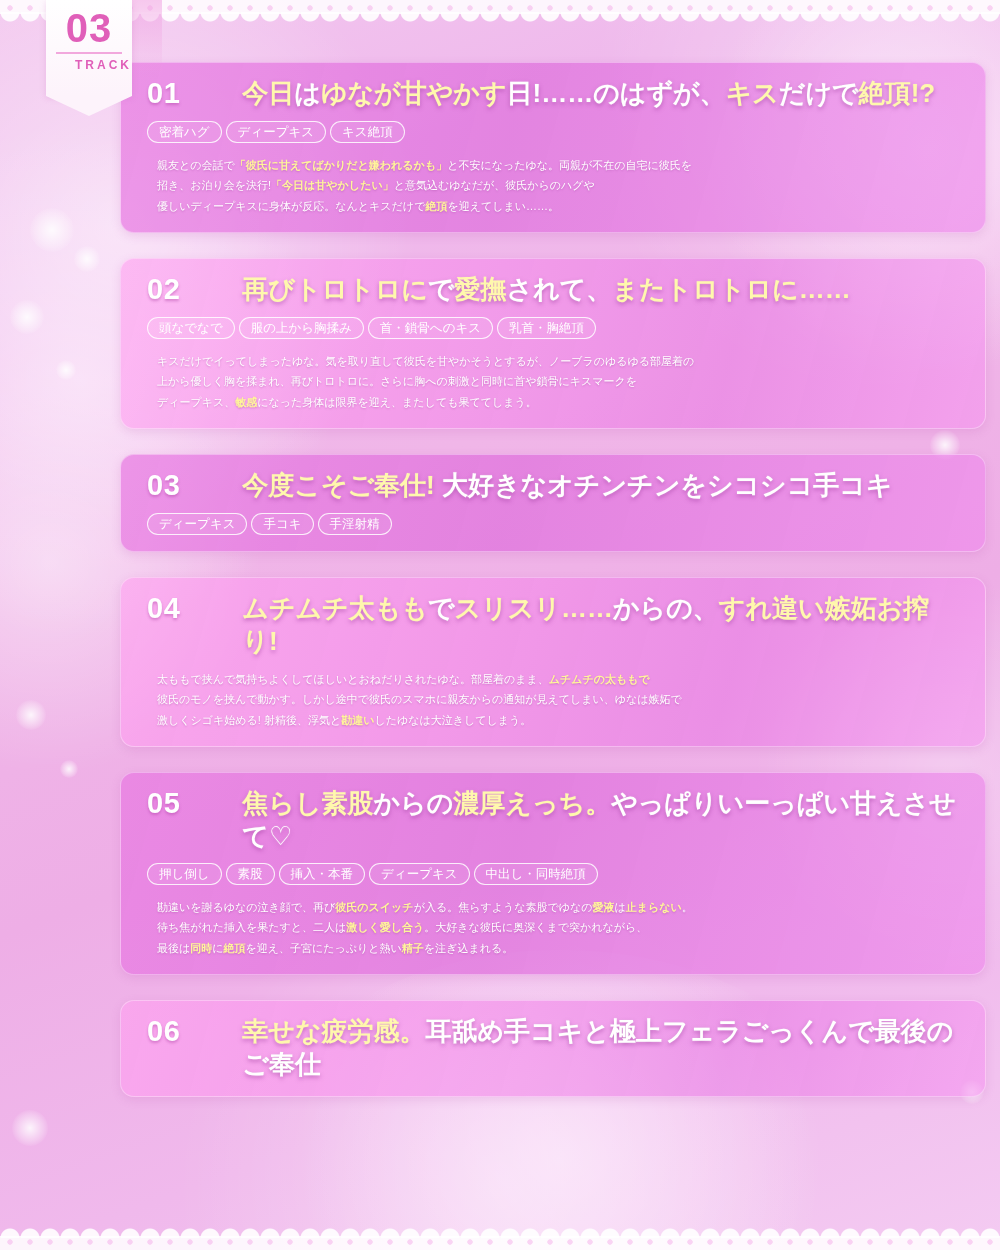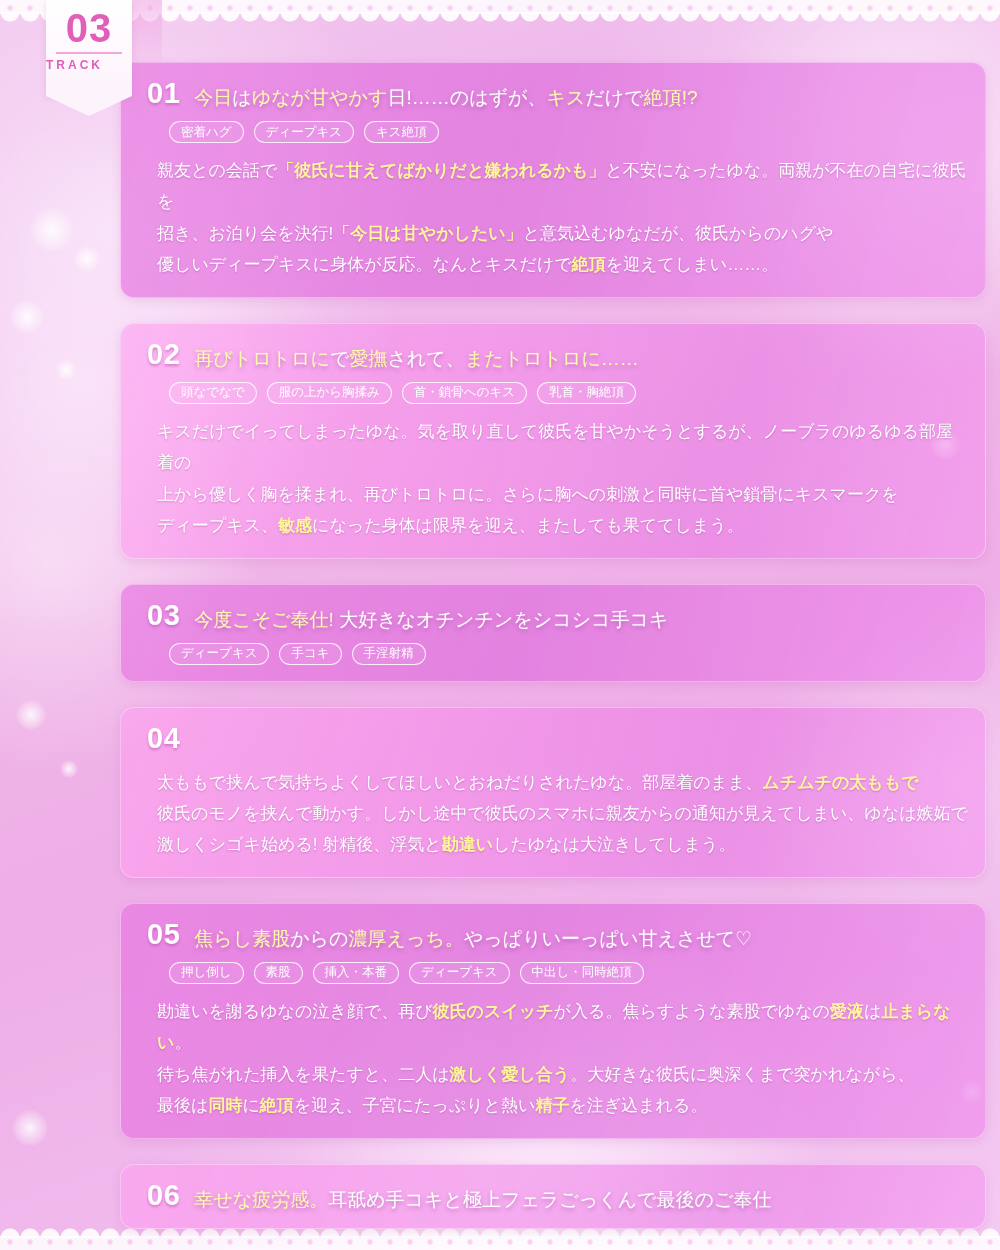--- a/index.html
+++ b/index.html
@@ -36,43 +36,43 @@
   .lace.top .dots{top:3px;}
   .lace.bottom .dots{bottom:3px;}
 
   
   .ribbon{position:absolute;left:46px;top:0;width:86px;height:96px;z-index:5;
     background:linear-gradient(180deg,#ffffff 0%,#fdf3fb 100%);
     box-shadow:0 2px 6px rgba(190,90,180,0.22);}
   .ribbon:after{content:"";position:absolute;left:0;bottom:-20px;width:0;height:0;
     border-left:43px solid transparent;border-right:43px solid transparent;border-top:20px solid #fdf3fb;}
   .ribbon .num{position:absolute;top:8px;left:0;right:0;text-align:center;font-size:40px;font-weight:bold;color:#e05fb9;letter-spacing:1px;line-height:1;font-family:"Liberation Sans",sans-serif;}
-  .ribbon .lbl{position:absolute;top:58px;left:0;right:0;text-align:left;font-size:12px;font-weight:bold;color:#e05fb9;letter-spacing:3px;}
+  .ribbon .lbl{position:absolute;top:58px;left:0;right:0;text-align:right;font-size:12px;font-weight:bold;color:#e05fb9;letter-spacing:3px;}
   .ribbon .rule{position:absolute;left:10px;right:10px;top:52px;height:2px;background:#f2a8dd;}
   .ribbon-shadow{position:absolute;left:132px;top:0;width:30px;height:78px;z-index:4;
     background:linear-gradient(180deg,rgba(240,160,225,0.55),rgba(240,160,225,0));}
 
   
   .list{position:absolute;left:120px;top:62px;width:866px;}
   .card{position:relative;margin-bottom:25px;border-radius:14px;padding:14px 0 16px 0;
     box-shadow:0 3px 10px rgba(190,90,180,0.18);
     background:linear-gradient(105deg, rgba(255,160,240,0.62) 0%, rgba(246,140,235,0.60) 35%, rgba(232,120,228,0.58) 70%, rgba(245,150,240,0.60) 100%);
     border:1px solid rgba(255,255,255,0.35);}
   .card.alt{background:linear-gradient(105deg, rgba(232,122,226,0.72) 0%, rgba(222,110,220,0.70) 45%, rgba(238,140,236,0.68) 100%);}
-  .card .hdr{display:flex;align-items:flex-end;padding:0 26px;}
+  .card .hdr{display:flex;align-items:flex-start;padding:0 26px;gap:48px;}
   .card .no{font-size:29px;font-weight:bold;color:#ffffff;margin-right:14px;letter-spacing:0.5px;
     text-shadow:0 2px 3px rgba(170,60,160,0.45);}
-  .card .ttl{font-size:19px;font-weight:normal;color:#fff8ad;line-height:1.25;
+  .card .ttl{font-size:26px;font-weight:bold;color:#fff8ad;line-height:1.25;
     text-shadow:0 2px 4px rgba(150,50,150,0.55), 0 0 2px rgba(255,255,255,0.35);}
   .card .ttl .w{color:#ffffff;}
-  .tags{display:flex;flex-wrap:wrap;gap:10px;padding:11px 26px 0 26px;margin-left:22px;}
+  .tags{display:flex;flex-wrap:wrap;gap:4px;padding:11px 26px 0 26px;}
   .tag{font-size:12.5px;color:#ffffff;border:1px solid rgba(255,255,255,0.85);
     border-radius:11px;padding:2.5px 11px;line-height:1.2;white-space:nowrap;
     background:rgba(255,255,255,0.07);}
-  .desc{padding:12px 16px 0 36px;font-size:17px;line-height:1.85;color:#ffffff;
+  .desc{padding:12px 16px 0 36px;font-size:11px;line-height:1.85;color:#ffffff;
     text-shadow:0 1px 2px rgba(150,60,150,0.40);}
   .desc .hl{color:#fff59a;font-weight:bold;}
 </style>
 </head>
 <body>
 
 <div class="bg-soft" style="left:-180px;top:120px;width:520px;height:520px;"></div>
 <div class="bg-soft" style="left:700px;top:-80px;width:460px;height:460px;"></div>
 <div class="bg-soft" style="left:250px;top:950px;width:620px;height:420px;"></div>
 <div class="bg-bokeh" style="left:30px;top:208px;width:44px;height:44px;"></div>
@@ -136,20 +136,21 @@
       </div>
       <div class="tags">
         <span class="tag">ディープキス</span>
         <span class="tag">手コキ</span>
         <span class="tag">手淫射精</span>
       </div>
     </div>
     <div class="card">
       <div class="hdr">
         <div class="no">04</div>
+        <div class="ttl"><span>ムチムチ太もも</span><span class="w">で</span><span>スリスリ……</span><span class="w">からの、</span><span>すれ違い嫉妬お搾り!</span></div>
       </div>
       <div class="desc"><span>太ももで挟んで気持ちよくしてほしいとおねだりされたゆな。部屋着のまま、</span><span class="hl">ムチムチの太ももで</span><br><span>彼氏のモノを挟んで動かす。しかし途中で彼氏のスマホに親友からの通知が見えてしまい、ゆなは嫉妬で</span><br><span>激しくシゴキ始める! 射精後、浮気と</span><span class="hl">勘違い</span><span>したゆなは大泣きしてしまう。</span></div>
     </div>
     <div class="card alt">
       <div class="hdr">
         <div class="no">05</div>
         <div class="ttl"><span>焦らし素股</span><span class="w">からの</span><span>濃厚えっち。</span><span class="w">やっぱりいーっぱい甘えさせて♡</span></div>
       </div>
       <div class="tags">
         <span class="tag">押し倒し</span>

